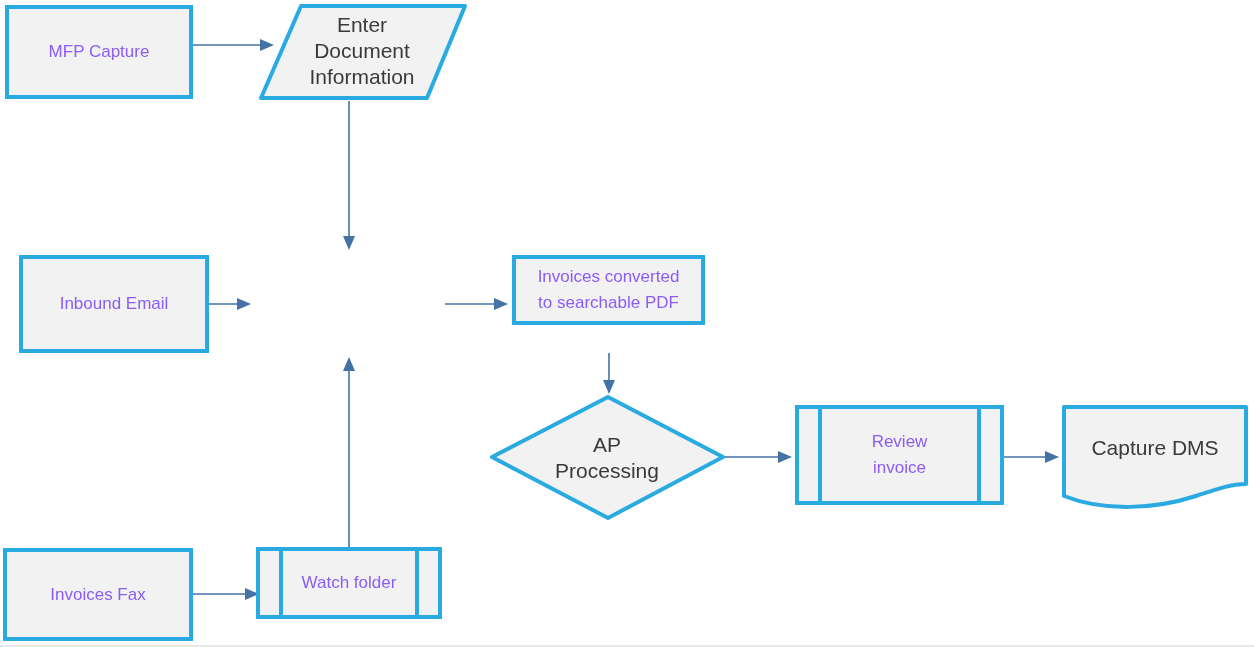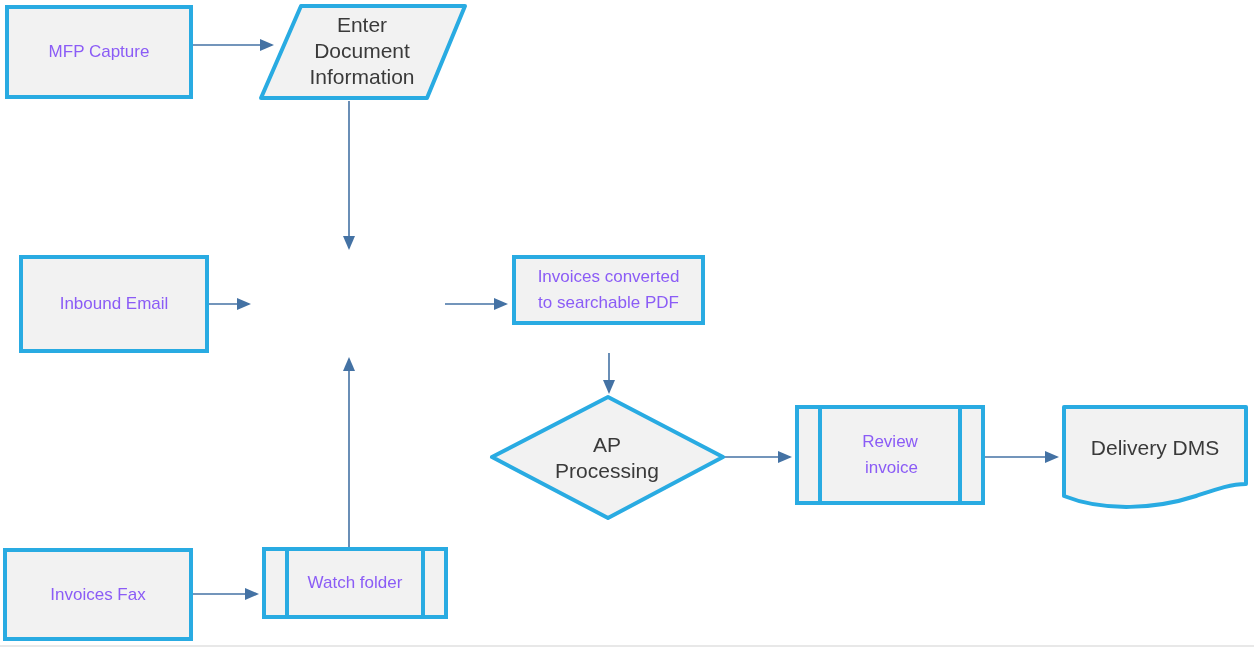--- a/index.html
+++ b/index.html
@@ -27,23 +27,23 @@
   .inner-line{
     position:absolute;top:0;bottom:0;width:4px;background:#29abe2;
   }
   .inner-line.left{left:19px;}
   .inner-line.right{right:19px;}
   
   #n-mfp{left:5px;top:5px;width:188px;height:94px;}
   #n-email{left:3px;top:255px;width:190px;height:98px;margin-left:16px;}
   #n-apwf{left:255px;top:255px;width:190px;height:98px;}
   #n-inv{left:512px;top:255px;width:193px;height:70px;}
-  #n-review{left:795px;top:405px;width:190px;height:100px;text-align:right;}
+  #n-review{left:795px;top:405px;width:209px;height:100px;}
   #n-fax{left:3px;top:548px;width:190px;height:93px;}
-  #n-watch{left:262px;top:547px;width:186px;height:72px;text-align:center;}
+  #n-watch{left:256px;top:547px;width:186px;height:72px;text-align:center;}
   #lbl-enterdoc{left:286px;top:9px;width:152px;height:84px;}
   #lbl-approc{left:532px;top:410px;width:150px;height:96px;text-align:center;}
   #lbl-dms{left:1066px;top:412px;width:178px;height:72px;}
   .bottom-strip{
     position:absolute;left:0;right:0;bottom:0;height:2px;background:#e8e8e8;
   }
 </style>
 </head>
 <body>
 
@@ -101,16 +101,16 @@
     <span class="inner-line left"></span>
     <span>Watch folder</span>
     <span class="inner-line right"></span>
   </div>
 
   <div class="svg-label" id="lbl-enterdoc">Enter
 Document
 Information</div>
   <div class="svg-label" id="lbl-approc">AP
 Processing</div>
-  <div class="svg-label" id="lbl-dms">Delivery DMS</div>
+  <div class="svg-label" id="lbl-dms">Capture DMS</div>
 
   <div class="bottom-strip"></div>
 </div>
 
 </body></html>

